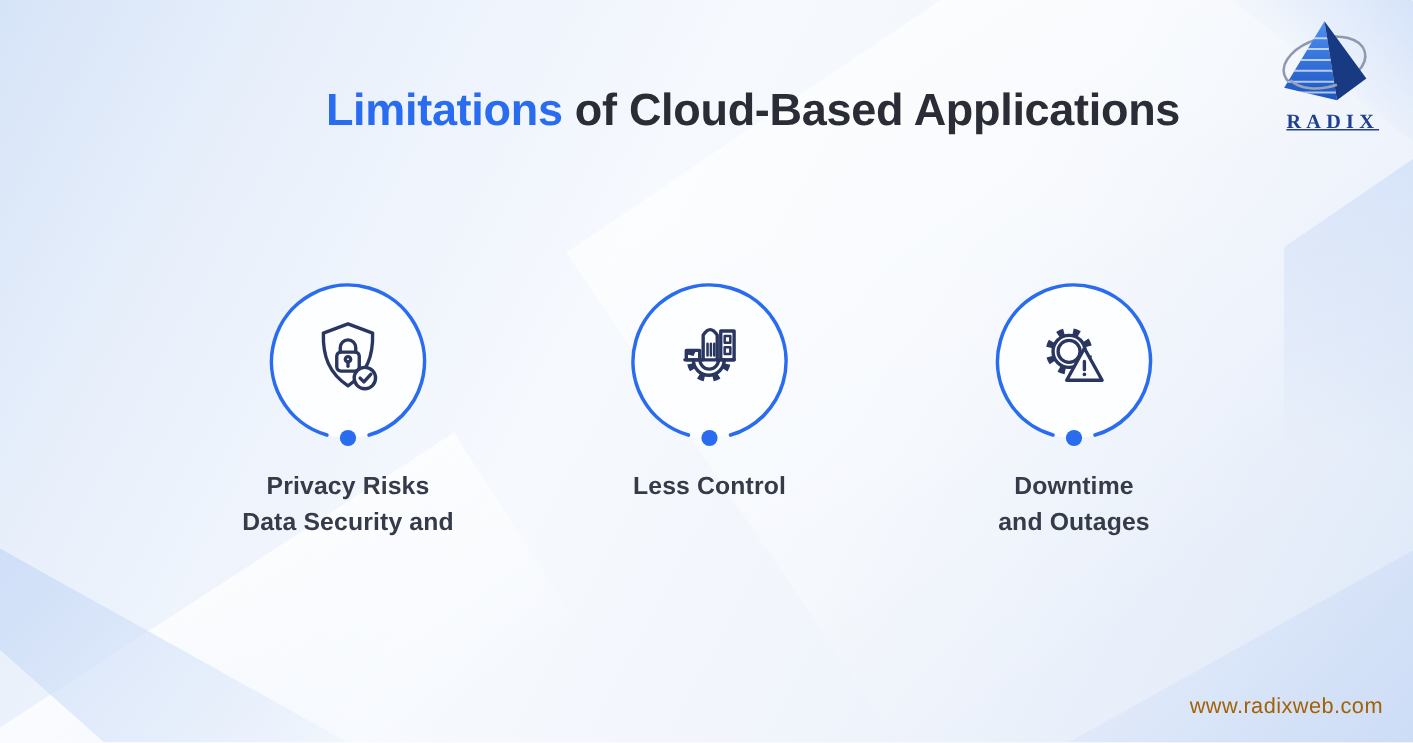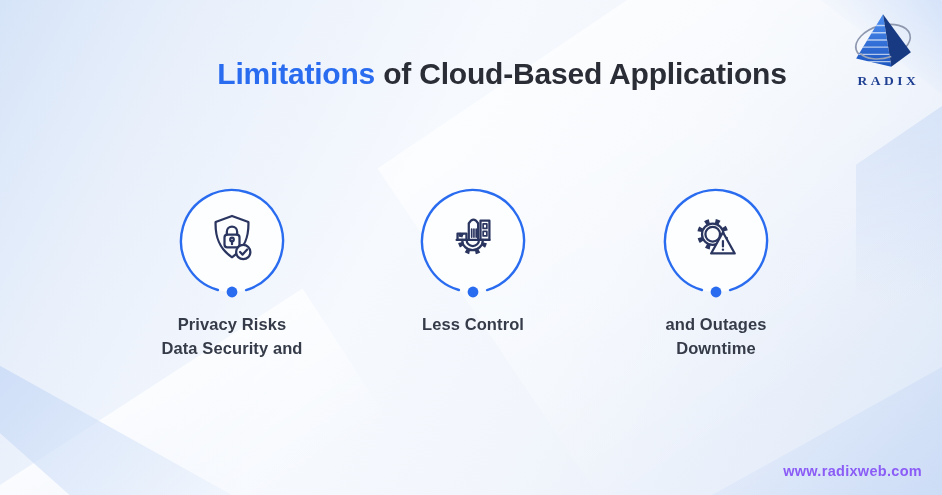--- a/index.html
+++ b/index.html
@@ -43,36 +43,37 @@
 
   .title-wrap { position:absolute; left:0; top:57px; width:942px; text-align:center;margin-left:31px; }
   .title { font-size:30px; font-weight:700; letter-spacing:-.2px; color:#2b2d36; }
   .title .hl { color:#2a6cf0; }
 
   .logo { position:absolute; top:10px; right:12px; width:86px; text-align:center; }
   .logo-brand {
     font-family:"Liberation Serif", serif; font-weight:700;
     font-size:13.5px; letter-spacing:3.5px; color:#1e3f92; margin-top:1px;
     padding-left:3px;
+    text-decoration:underline;
   }
 
   .item { position:absolute; top:185px; width:230px; text-align:center; }
   .item-1 { left:117px; }
   .item-2 { left:358px; }
   .item-3 { left:601px; }
   .ring-box { position:relative; width:110px; height:116px; margin:0 auto; }
   .icon-box { position:absolute; left:25px; top:23px; width:60px; height:60px; }
   .item-label {
     margin-top:11px; font-size:16.5px; font-weight:600;
     line-height:24px; color:#353b48; letter-spacing:.1px;
   }
 
   .site-url {
     position:absolute; right:20px; bottom:16px;
-    font-size:14.5px; color:#8b5cf6; letter-spacing:.3px;font-weight:bold;
+    font-size:14.5px; color:#a16207; letter-spacing:.3px;
   }
   svg { display:block; }
 </style>
 </head>
 <body>
 
 <div class="bg-shape bg-topright-band"></div>
 <div class="bg-shape bg-right-poly"></div>
 <div class="bg-shape bg-mid-band"></div>
 <div class="bg-shape bg-bottomleft-white"></div>
@@ -181,18 +182,18 @@
         <circle cx="28.5" cy="28" r="14.2" stroke-width="4.8" stroke-linecap="butt" stroke-dasharray="4.6 6.5" transform="rotate(11 28.5 28)"></circle>
         <circle cx="28.5" cy="28" r="11.4"></circle>
         <circle cx="28.5" cy="28" r="7.8"></circle>
         <polygon points="39.4,25.8 52,48.5 26.8,48.5" fill="#fdfeff"></polygon>
         <path d="M39.4 35.2 V41"></path>
         <circle cx="39.4" cy="44.4" r="1.3" fill="#2a3560" stroke="none"></circle>
       </svg>
     </div>
   </div>
   <div class="item-label">
+    <div>Downtime</div>
     <div>and Outages</div>
-    <div>Downtime</div>
   </div>
 </div>
 
 <div class="site-url">www.radixweb.com</div>
 
 </body></html>

